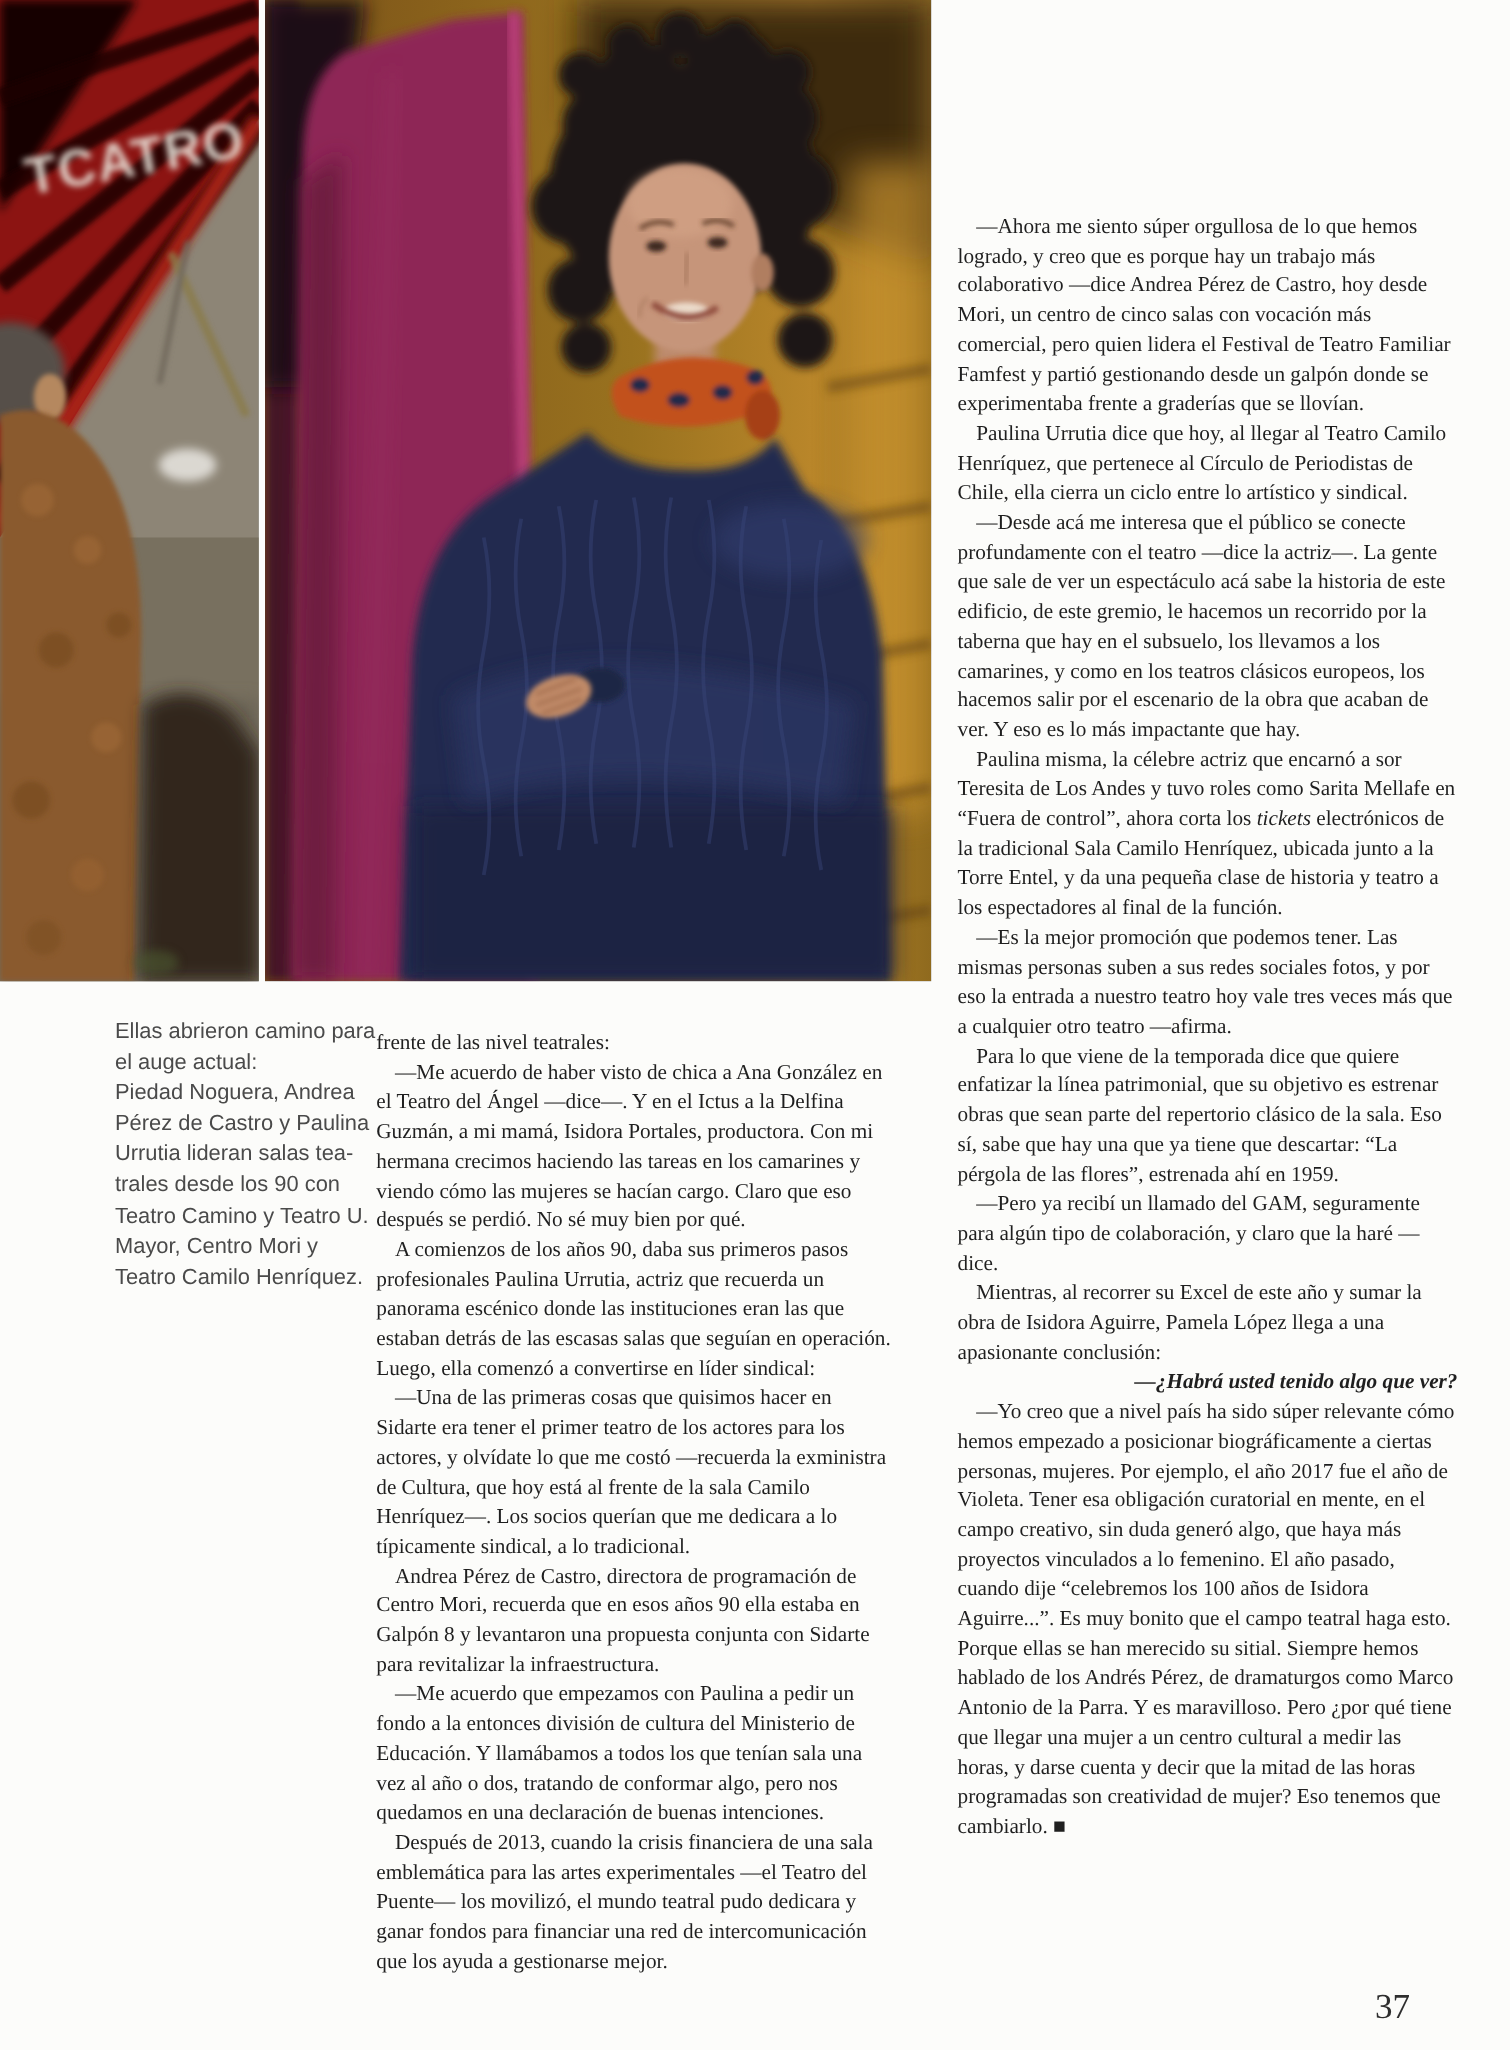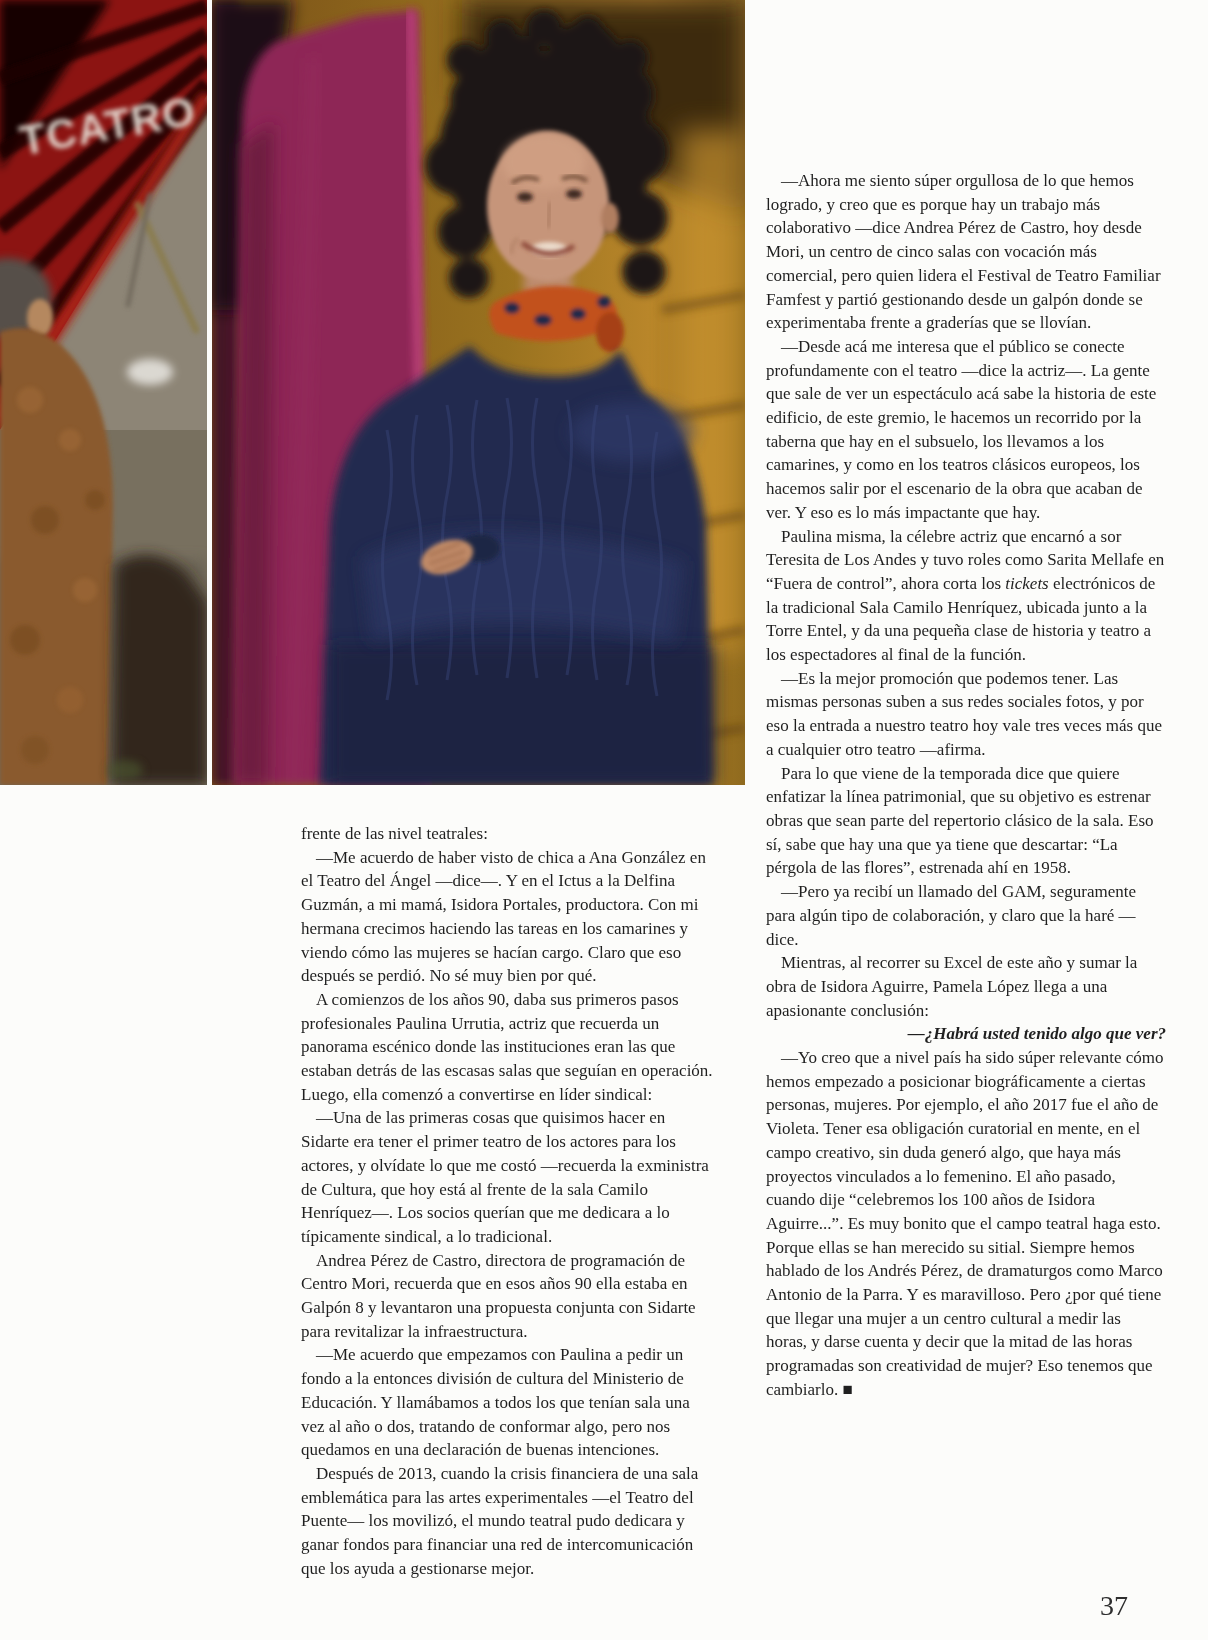--- a/index.html
+++ b/index.html
@@ -224,36 +224,46 @@
               <line x1="218" y1="550" x2="252" y2="548"></line>
               <line x1="216" y1="558" x2="254" y2="557"></line>
               <line x1="218" y1="566" x2="252" y2="565"></line>
             </g>
           </g>
         </g>
       </g>
     </svg>
   </div>
 
+  <div class="caption">Ellas abrieron camino para
+el auge actual:
+Piedad Noguera, Andrea
+Pérez de Castro y Paulina
+Urrutia lideran salas tea-
+trales desde los 90 con
+Teatro Camino y Teatro U.
+Mayor, Centro Mori y
+Teatro Camilo Henríquez.</div>
 
   <div class="col col-mid">
       <p class="no-indent">frente de las nivel teatrales:</p>
       <p>—Me acuerdo de haber visto de chica a Ana González en el Teatro del Ángel —dice—. Y en el Ictus a la Delfina Guzmán, a mi mamá, Isidora Portales, productora. Con mi hermana crecimos haciendo las tareas en los camarines y viendo cómo las mujeres se hacían cargo. Claro que eso después se perdió. No sé muy bien por qué.</p>
       <p>A comienzos de los años 90, daba sus primeros pasos profesionales Paulina Urrutia, actriz que recuerda un panorama escénico donde las instituciones eran las que estaban detrás de las escasas salas que seguían en operación. Luego, ella comenzó a convertirse en líder sindical:</p>
       <p>—Una de las primeras cosas que quisimos hacer en Sidarte era tener el primer teatro de los actores para los actores, y olvídate lo que me costó —recuerda la exministra de Cultura, que hoy está al frente de la sala Camilo Henríquez—. Los socios querían que me dedicara a lo típicamente sindical, a lo tradicional.</p>
       <p>Andrea Pérez de Castro, directora de programación de Centro Mori, recuerda que en esos años 90 ella estaba en Galpón 8 y levantaron una propuesta conjunta con Sidarte para revitalizar la infraestructura.</p>
       <p>—Me acuerdo que empezamos con Paulina a pedir un fondo a la entonces división de cultura del Ministerio de Educación. Y llamábamos a todos los que tenían sala una vez al año o dos, tratando de conformar algo, pero nos quedamos en una declaración de buenas intenciones.</p>
       <p>Después de 2013, cuando la crisis financiera de una sala emblemática para las artes experimentales —el Teatro del Puente— los movilizó, el mundo teatral pudo dedicara y ganar fondos para financiar una red de intercomunicación que los ayuda a gestionarse mejor.</p>
     </div>
   <div class="col col-right">
       <p>—Ahora me siento súper orgullosa de lo que hemos logrado, y creo que es porque hay un trabajo más colaborativo —dice Andrea Pérez de Castro, hoy desde Mori, un centro de cinco salas con vocación más comercial, pero quien lidera el Festival de Teatro Familiar Famfest y partió gestionando desde un galpón donde se experimentaba frente a graderías que se llovían.</p>
+      <p>Paulina Urrutia dice que hoy, al llegar al Teatro Camilo Henríquez, que pertenece al Círculo de Periodistas de Chile, ella cierra un ciclo entre lo artístico y sindical.</p>
       <p>—Desde acá me interesa que el público se conecte profundamente con el teatro —dice la actriz—. La gente que sale de ver un espectáculo acá sabe la historia de este edificio, de este gremio, le hacemos un recorrido por la taberna que hay en el subsuelo, los llevamos a los camarines, y como en los teatros clásicos europeos, los hacemos salir por el escenario de la obra que acaban de ver. Y eso es lo más impactante que hay.</p>
       <p>Paulina misma, la célebre actriz que encarnó a sor Teresita de Los Andes y tuvo roles como Sarita Mellafe en “Fuera de control”, ahora corta los <i>tickets</i> electrónicos de la tradicional Sala Camilo Henríquez, ubicada junto a la Torre Entel, y da una pequeña clase de historia y teatro a los espectadores al final de la función.</p>
       <p>—Es la mejor promoción que podemos tener. Las mismas personas suben a sus redes sociales fotos, y por eso la entrada a nuestro teatro hoy vale tres veces más que a cualquier otro teatro —afirma.</p>
-      <p>Para lo que viene de la temporada dice que quiere enfatizar la línea patrimonial, que su objetivo es estrenar obras que sean parte del repertorio clásico de la sala. Eso sí, sabe que hay una que ya tiene que descartar: “La pérgola de las flores”, estrenada ahí en 1958.</p>
+      <p>Para lo que viene de la temporada dice que quiere enfatizar la línea patrimonial, que su objetivo es estrenar obras que sean parte del repertorio clásico de la sala. Eso sí, sabe que hay una que ya tiene que descartar: “La pérgola de las flores”, estrenada ahí en 1959.</p>
       <p>—Pero ya recibí un llamado del GAM, seguramente para algún tipo de colaboración, y claro que la haré —dice.</p>
       <p>Mientras, al recorrer su Excel de este año y sumar la obra de Isidora Aguirre, Pamela López llega a una apasionante conclusión:</p>
       <p class="q-emphasis">—¿Habrá usted tenido algo que ver?</p>
       <p>—Yo creo que a nivel país ha sido súper relevante cómo hemos empezado a posicionar biográficamente a ciertas personas, mujeres. Por ejemplo, el año 2017 fue el año de Violeta. Tener esa obligación curatorial en mente, en el campo creativo, sin duda generó algo, que haya más proyectos vinculados a lo femenino. El año pasado, cuando dije “celebremos los 100 años de Isidora Aguirre...”. Es muy bonito que el campo teatral haga esto. Porque ellas se han merecido su sitial. Siempre hemos hablado de los Andrés Pérez, de dramaturgos como Marco Antonio de la Parra. Y es maravilloso. Pero ¿por qué tiene que llegar una mujer a un centro cultural a medir las horas, y darse cuenta y decir que la mitad de las horas programadas son creatividad de mujer? Eso tenemos que cambiarlo. ■</p>
     </div>
 
   <div class="folio">37</div>
 
 </div>
 

